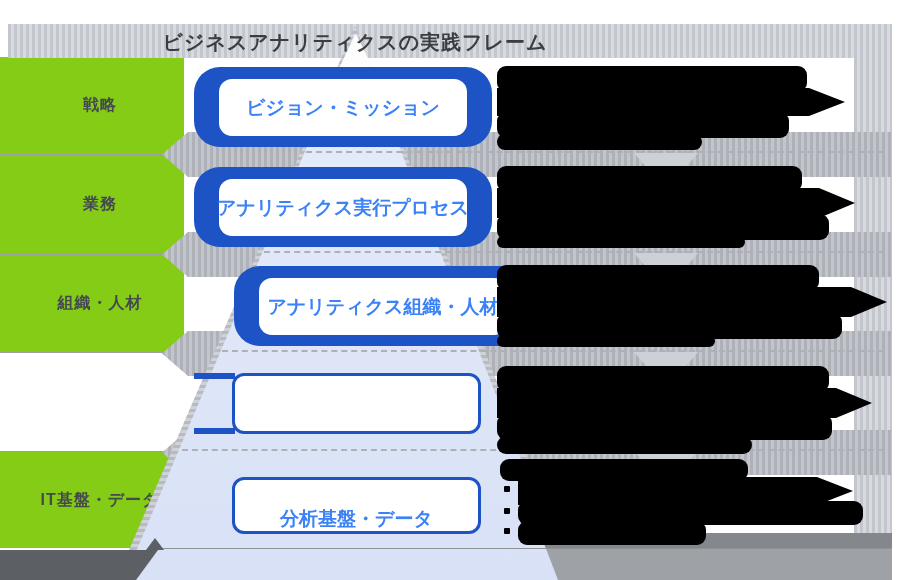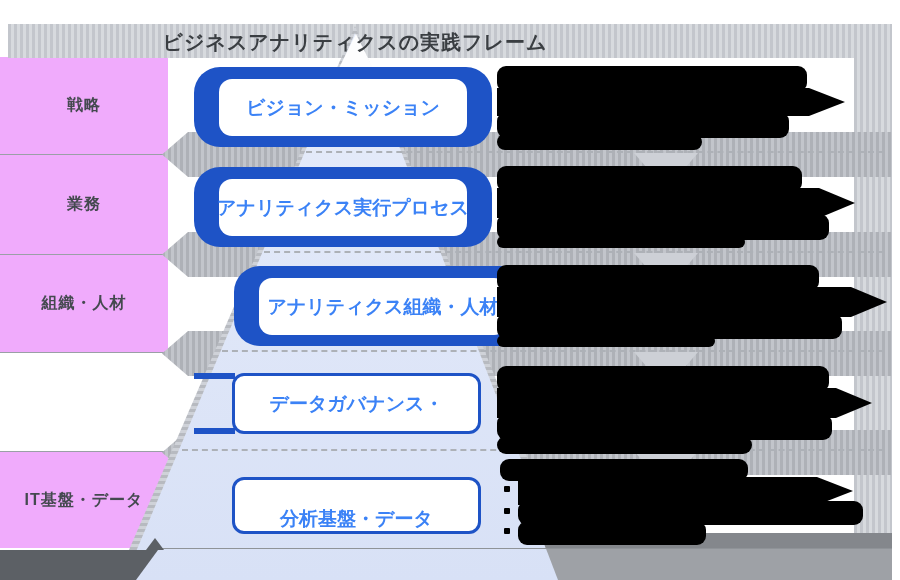--- a/index.html
+++ b/index.html
@@ -1,21 +1,21 @@
 <!DOCTYPE html>
 <html><head>
 <meta charset="utf-8">
 <style>
   html,body{margin:0;padding:0;background:#fff;}
   #stage{position:relative;width:900px;height:580px;overflow:hidden;background:#fff;
          font-family:"Liberation Sans","DejaVu Sans",sans-serif;}
   .abs{position:absolute;}
   
-  .label-row{position:absolute;left:0;width:168px;background:#f0abfc;display:flex;
-             align-items:center;justify-content:center;}
+  .label-row{position:absolute;left:0;width:168px;background:#84cc16;display:flex;
+             align-items:center;justify-content:center;padding-left:16px;}
   .label-row span{font-size:16px;font-weight:bold;color:#44494f;letter-spacing:1px;}
   .sep-line{position:absolute;left:0;width:168px;height:1px;background:#9aa0a6;}
   
   .stripe{background:repeating-linear-gradient(90deg,#c3c6cc 0 3px,#d7dade 3px 6px);}
   .stripe-dark{background:repeating-linear-gradient(90deg,#aeb1b7 0 3px,#c2c5cb 3px 6px);}
   
   .hdr-text{position:absolute;top:29px;height:26px;display:flex;align-items:center;
             justify-content:center;font-size:20px;font-weight:bold;color:#3a3e42;letter-spacing:1px;}
   
   .band{position:absolute;left:162px;width:730px;height:45px;
@@ -111,21 +111,20 @@
     </div>
   </div>
   <div class="box-solid" style="top:266px;margin-left:40px;">
     <div class="box-inner">
       <span class="box-text">アナリティクス組織・人材</span>
     </div>
   </div>
   <div class="blue-strip" style="top:373px;"></div>
   <div class="blue-strip" style="top:428px;"></div>
   <div class="box-outline" style="top:373px;height:55px;">
-    <span class="box-text">データガバナンス・</span>
   </div>
   <div class="box-outline" style="top:477px;height:51px;justify-content:flex-end;">
     <span class="box-text">分析基盤・データ</span>
   </div>
 
   <div>
     <div class="blob" style="left:497px;top:66px;width:310px;height:26px;"></div>
     <div class="blob blob-pt" style="left:497px;top:88px;width:348px;height:28px;"></div>
     <div class="blob" style="left:497px;top:112px;width:292px;height:26px;"></div>
     <div class="blob" style="left:497px;top:134px;width:205px;height:16px;"></div>

